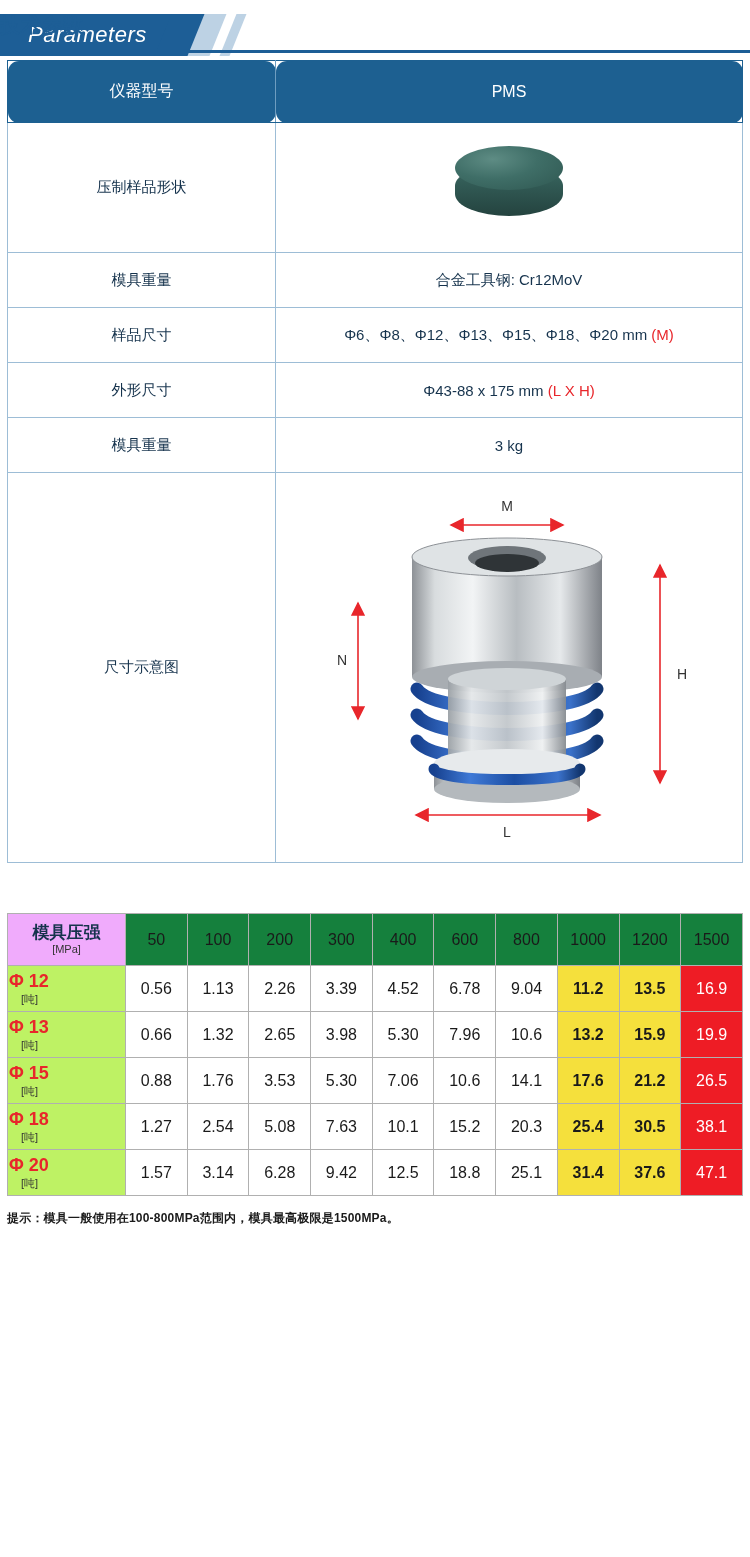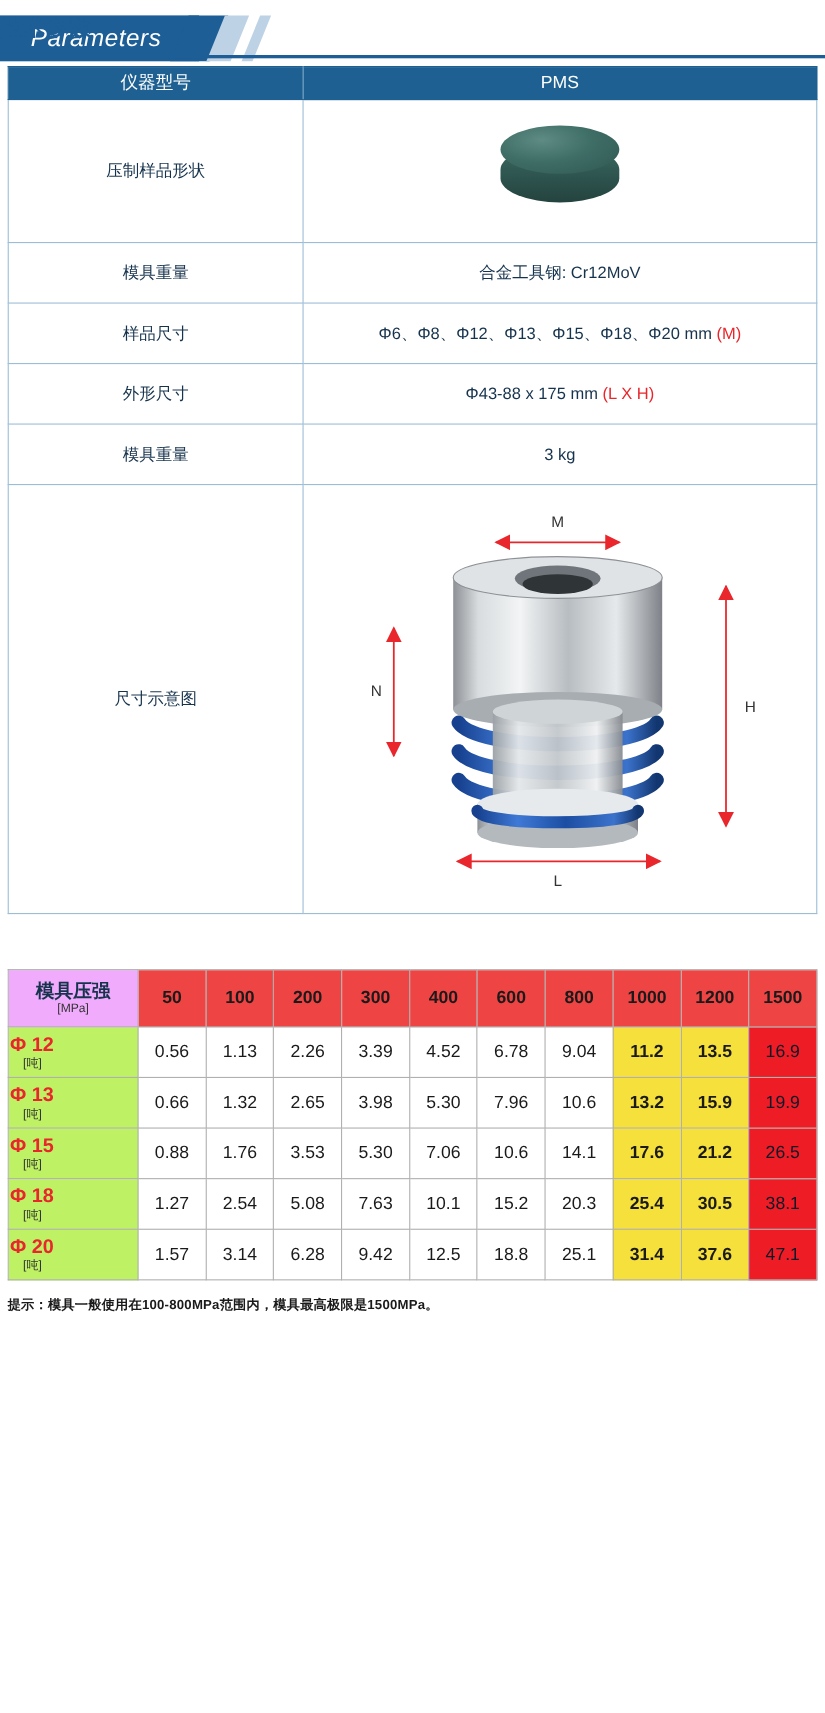--- a/index.html
+++ b/index.html
@@ -80,22 +80,23 @@
     text-align: center;
     vertical-align: middle;
     font-size: 15px;
     color: #16334d;
   }
   .spec-table thead th {
     background: #1d6091;
     color: #ffffff;
     font-size: 16px;
     font-weight: normal;
-    height: 30px;
+    height: 62px;
     border-color: #1d6091;
+    border-radius: 11px;
   }
   .spec-table thead th.model-head { width: 268px; border-right: 1px solid #6e9dc0; }
   .spec-table tbody td.label { width: 268px; background: #ffffff; }
   .spec-table tbody tr.r-shape td { height: 130px; }
   .spec-table tbody tr.r-normal td { height: 55px; }
   .spec-table tbody tr.r-diagram td { height: 390px; }
   .red { color: #e8262b; }
 
   
   .puck {
@@ -138,22 +139,22 @@
   .conv-table td, .conv-table th {
     border: 1px solid #b0b0b0;
     text-align: center;
     vertical-align: middle;
     font-size: 16px;
     height: 46px;
     color: #1a1a1a;
     background: #ffffff;
   }
   .conv-table thead th {
-    background: #ef4444;
-    font-weight: bold;
+    background: #15803d;
+    font-weight: normal;
     height: 52px;
   }
   .conv-table thead th.corner {
     width: 118px;
     background: #f0abfc;
     font-size: 17px;
     font-weight: bold;
     color: #16334d;
     line-height: 1.15;
   }
@@ -173,21 +174,21 @@
   }
   .conv-table tbody td.rowhead .unit {
     display: block;
     font-size: 11px;
     font-weight: normal;
     color: #333;
     margin-top: 1px;
     padding-left: 12px;
   }
   .conv-table td.hl-yellow { background: #f5e03c; font-weight: bold; }
-  .conv-table td.hl-red { background: #ee1c25; color: #0f172a; }
+  .conv-table td.hl-red { background: #ee1c25; color: #ffffff; }
 
   .note {
     width: 736px;
     margin: 14px auto 16px auto;
     font-size: 12px;
     font-weight: bold;
     color: #1a1a1a;
     letter-spacing: 0.2px;
   }
   .gap { height: 44px; }

